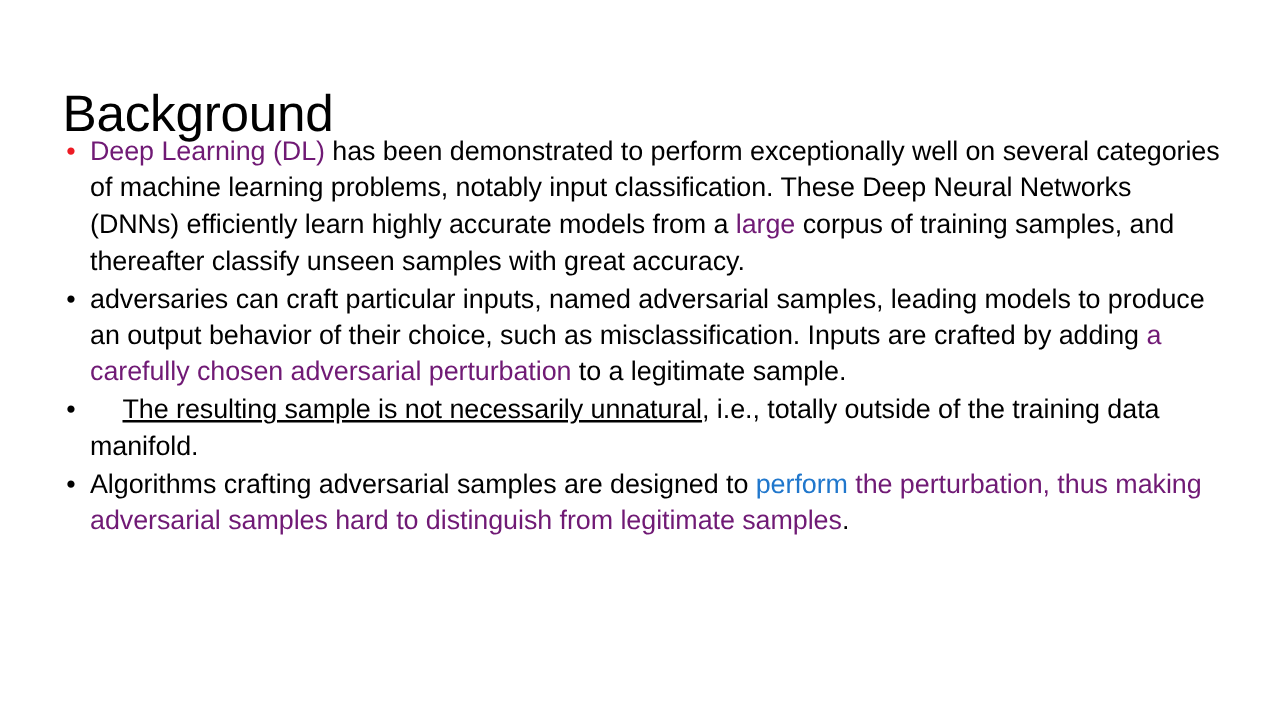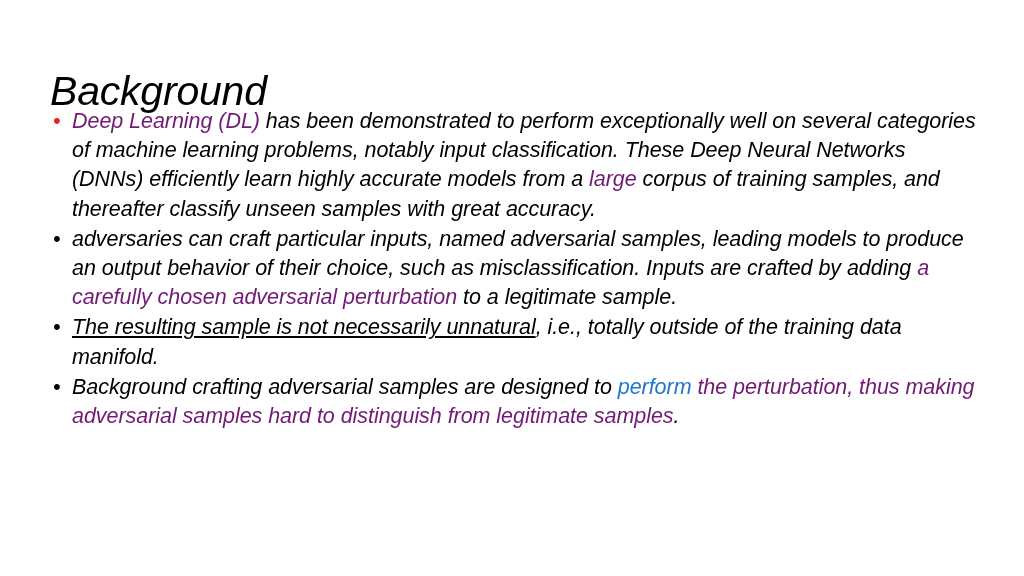--- a/index.html
+++ b/index.html
@@ -12,21 +12,20 @@
     background: #ffffff;
     font-family: "Liberation Sans", sans-serif;
     overflow: hidden;
   }
   .slide {
     position: relative;
     width: 1024px;
     height: 428px;
     background: #ffffff;
     box-sizing: border-box;
-    font-style: italic;
   }
   .slide-title {
     position: absolute;
     left: 50px;
     top: 38px;
     font-size: 41px;
     line-height: 52px;
     color: #000000;
     font-weight: normal;
     letter-spacing: -0.2px;
@@ -57,29 +56,29 @@
     top: 0;
     font-size: 21.5px;
     line-height: 29.2px;
   }
   .bullet-marker.red { color: #ED1B24; }
   .bullet-marker.black { color: #000000; }
 
   .red { color: #701a75; }
   .blue { color: #2077CC; }
   .black { color: #000000; }
-  .underline { text-decoration: underline; text-underline-offset: 2px; }
+  .underline { text-decoration: underline; text-underline-offset: 2px; margin-left: 26px; }
 </style>
 </head>
 <body>
 
 <div class="slide">
 
   <h1 class="slide-title">Background</h1>
 
   <ul class="body-list">
       <li class="bullet-item"><span class="bullet-marker red">•</span><span class="red">Deep Learning (DL)</span><span class="black"> has been demonstrated to perform exceptionally well on several categories of machine learning problems, notably input classification. These Deep Neural Networks (DNNs) efficiently learn highly accurate models from a </span><span class="red">large</span><span class="black"> corpus of training samples, and thereafter classify unseen samples with great accuracy.</span></li>
       <li class="bullet-item"><span class="bullet-marker black">•</span><span class="black">adversaries can craft particular inputs, named adversarial samples, leading models to produce an output behavior of their choice, such as misclassification. Inputs are crafted by adding </span><span class="red">a carefully chosen adversarial perturbation</span><span class="black"> to a legitimate sample.</span></li>
       <li class="bullet-item"><span class="bullet-marker black">•</span><span class="black underline">The resulting sample is not necessarily unnatural</span><span class="black">, i.e., totally outside of the training data manifold.</span></li>
-      <li class="bullet-item"><span class="bullet-marker black">•</span><span class="black">Background crafting adversarial samples are designed to </span><span class="blue">perform</span><span class="red"> the perturbation, thus making adversarial samples hard to distinguish from legitimate samples</span><span class="black">.</span></li>
+      <li class="bullet-item"><span class="bullet-marker black">•</span><span class="black">Algorithms crafting adversarial samples are designed to </span><span class="blue">perform</span><span class="red"> the perturbation, thus making adversarial samples hard to distinguish from legitimate samples</span><span class="black">.</span></li>
     </ul>
 
 </div>
 
 </body></html>

